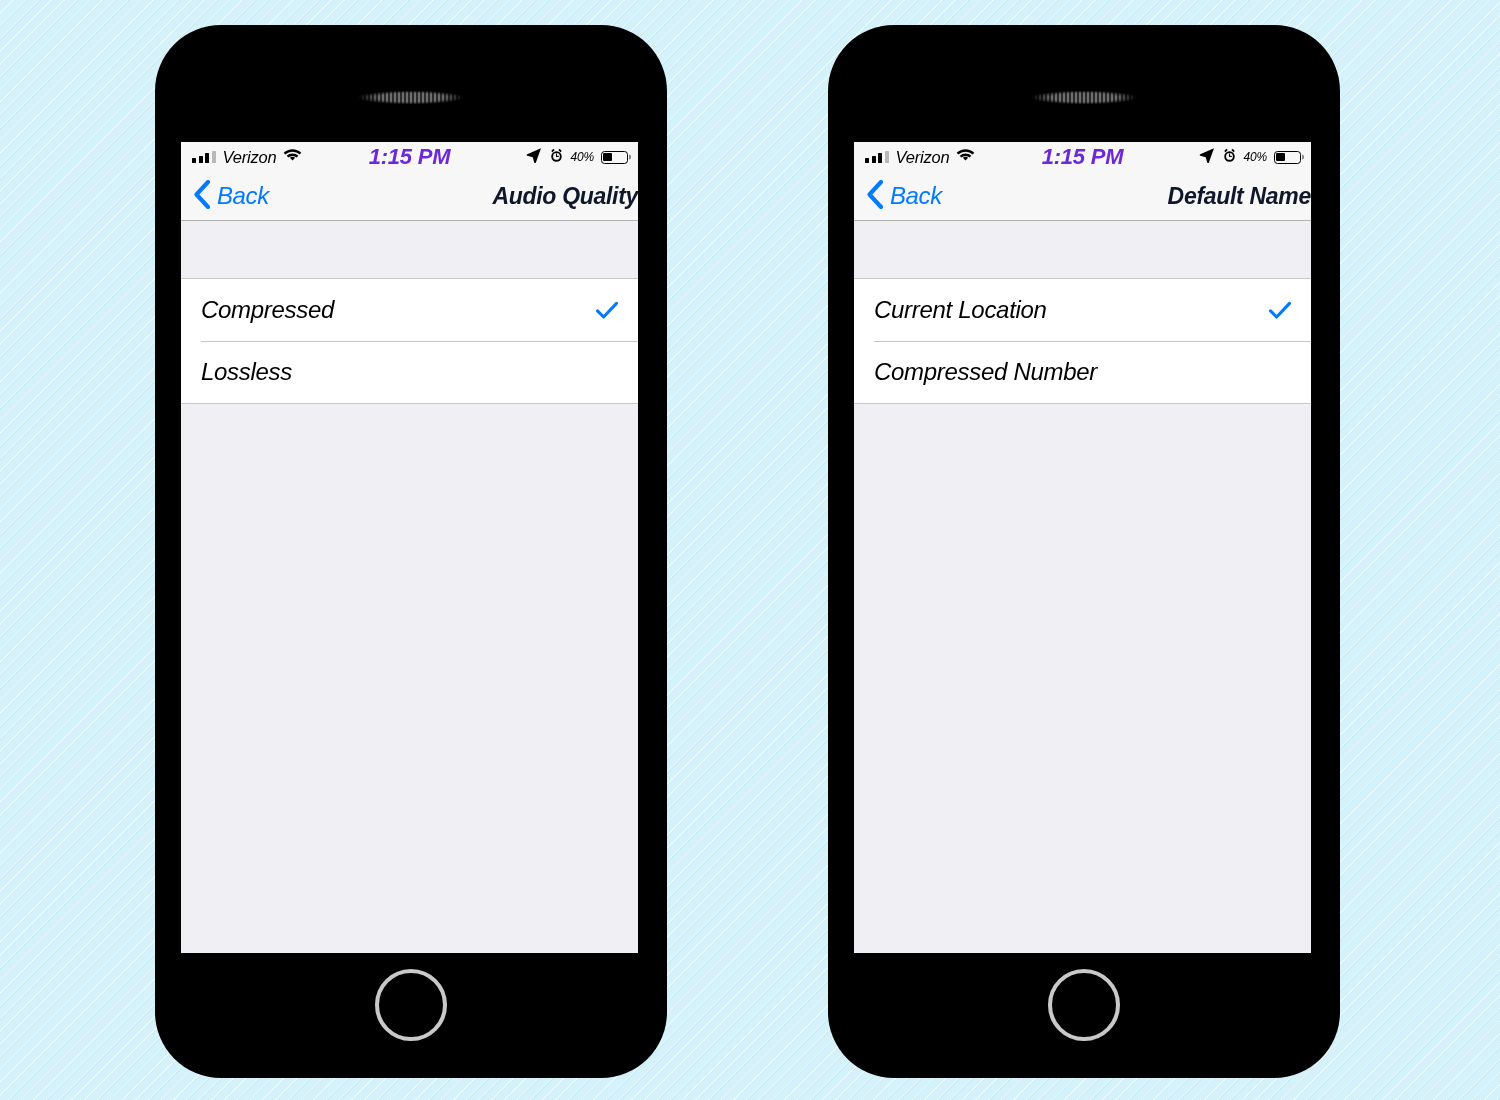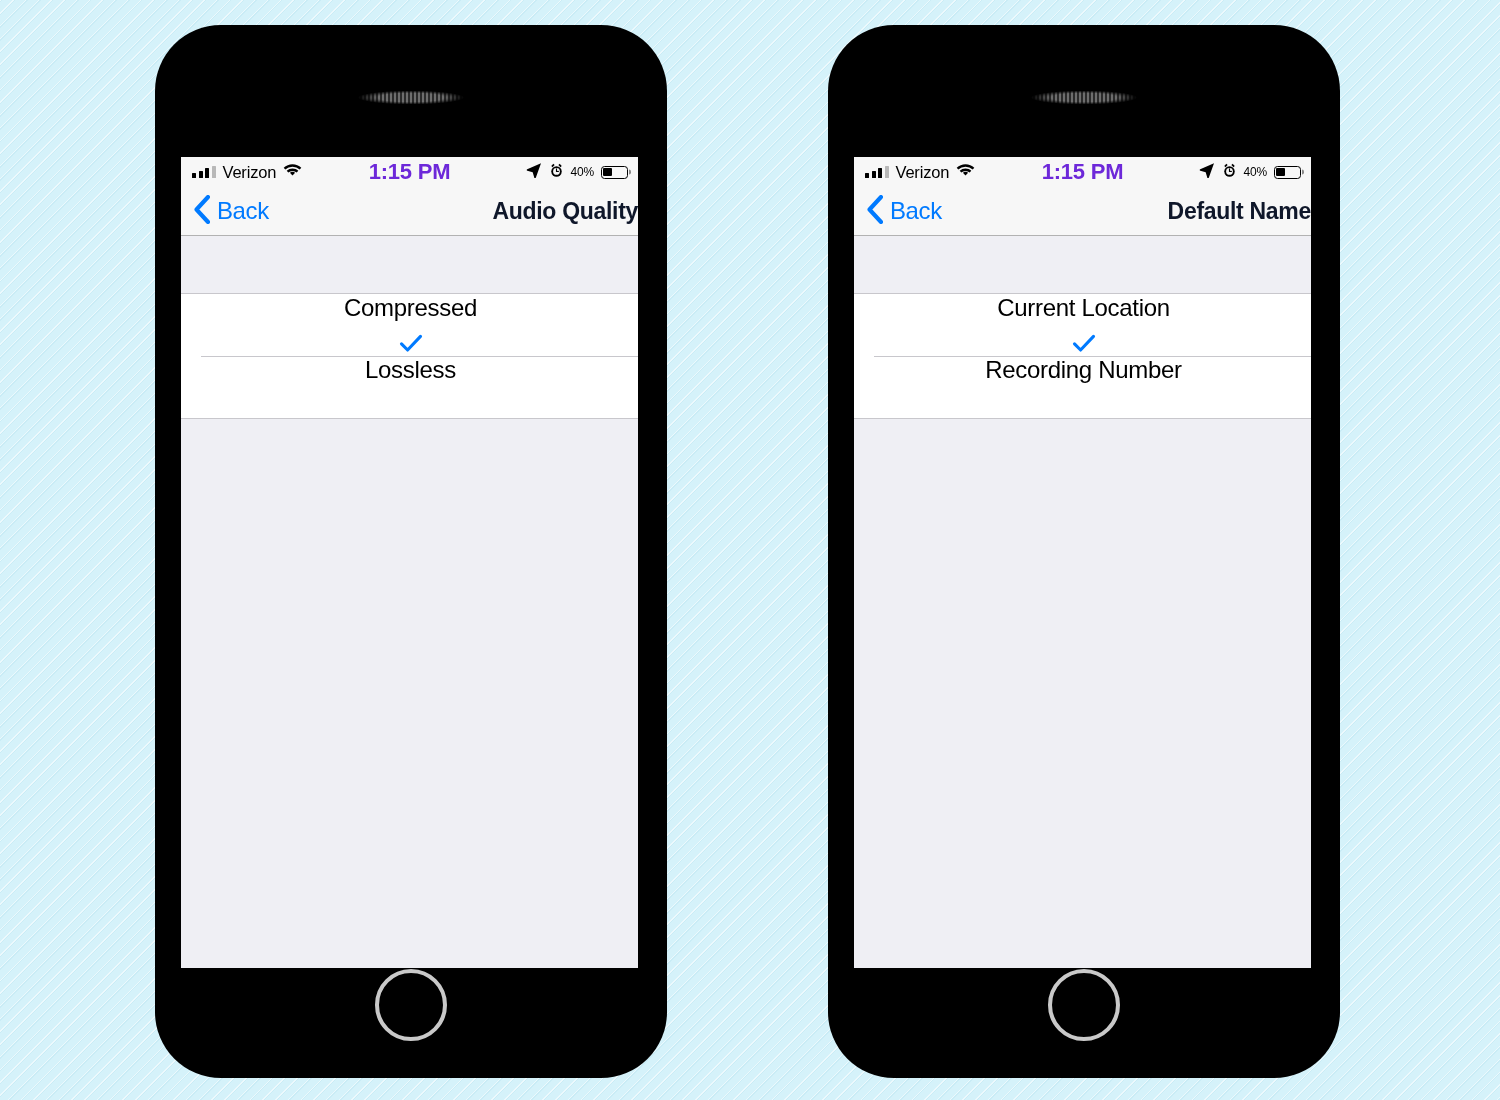--- a/index.html
+++ b/index.html
@@ -42,24 +42,25 @@
   .home-btn{
     position:absolute;left:50%;bottom:37px;transform:translateX(-50%);
     width:72px;height:72px;border-radius:50%;
     border:4px solid #c9c9c9;
     background:#000;
     box-sizing:border-box;
   }
 
   
   .screen{
-    position:absolute;left:26px;top:132px;
+    position:absolute;left:26px;top:117px;
     width:457px;height:811px;
     background:#efeff4;
     overflow:hidden;
+    font-style:italic;
   }
 
   
   .statusbar{
     height:30px;background:#f7f7f7;
     display:flex;align-items:center;
     position:relative;
     padding:0 9px 0 11px;
     box-sizing:border-box;
   }
@@ -111,21 +112,21 @@
     font-size:23px;font-weight:bold;color:#0f172a;letter-spacing:-0.3px;
   }
 
   
   .table-body{background:#efeff4;height:100%;}
   .section-gap{height:57px;}
   .group{background:#ffffff;border-top:1px solid #c8c7cc;border-bottom:1px solid #c8c7cc;}
   .cell{
     height:62px;display:flex;align-items:center;
     padding:0 18px 0 20px;position:relative;background:#fff;
-    box-sizing:border-box;cursor:pointer;flex-direction:column;
+    box-sizing:border-box;cursor:pointer;
   }
   .cell + .cell::before{
     content:"";position:absolute;left:20px;right:0;top:0;height:1px;background:#c8c7cc;
   }
   .cell-label{font-size:24px;color:#000;letter-spacing:-0.3px;flex:1;}
   .check{width:26px;height:26px;flex:none;}
   .check.hidden{visibility:hidden;}
 </style>
 </head>
 <body>
@@ -293,21 +294,21 @@
         <div class="cell">
           <span class="cell-label">Current Location</span>
           <span class="check">
             <svg width="26" height="26" viewBox="0 0 26 26">
                 <path d="M3.5 13.8 9.6 20 22.5 6.4" stroke="#007aff" stroke-width="3.1" fill="none" stroke-linecap="round" stroke-linejoin="round"></path>
               </svg>
           </span>
         </div>
 
         <div class="cell">
-          <span class="cell-label">Recording Number</span>
+          <span class="cell-label">Compressed Number</span>
           <span class="check hidden">
             <svg width="26" height="26" viewBox="0 0 26 26">
                 <path d="M3.5 13.8 9.6 20 22.5 6.4" stroke="#007aff" stroke-width="3.1" fill="none" stroke-linecap="round" stroke-linejoin="round"></path>
               </svg>
           </span>
         </div>
 
       </div>
     </div>
 

